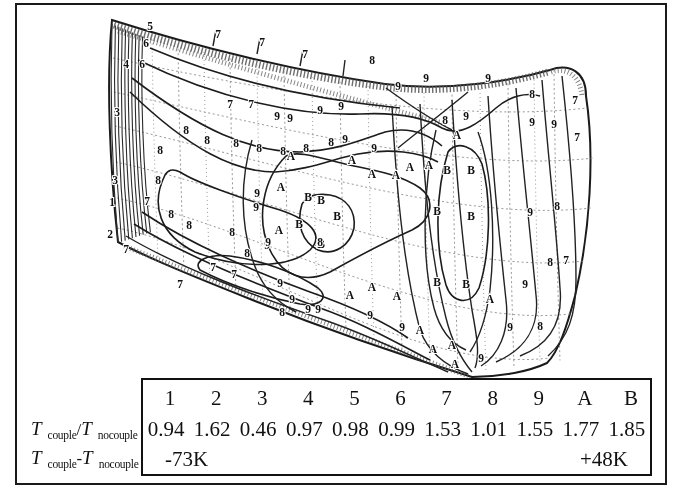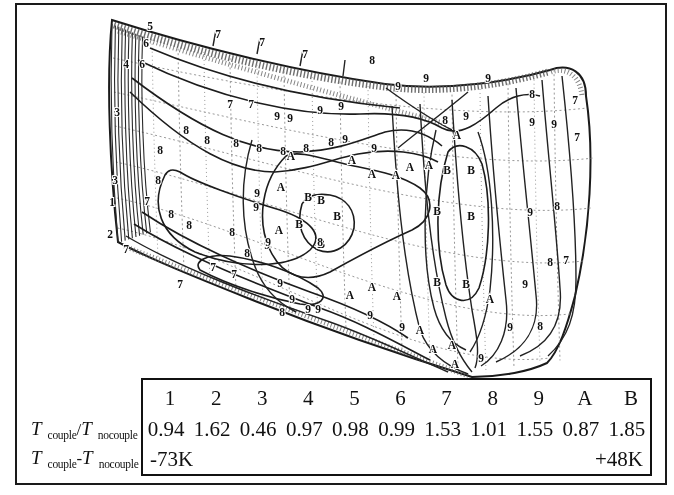--- a/index.html
+++ b/index.html
@@ -11,21 +11,21 @@
 
   
   .legend{position:absolute;left:141px;top:378px;width:511px;height:98px;
           border:2px solid #111;box-sizing:border-box;background:#fff;
           display:flex;flex-direction:column;}
   .lrow{display:flex;align-items:center;}
   .lrow.hdr{height:33px;padding-top:3px;}
   .lrow.val{height:30px;}
   .lrow .cell{flex:1;text-align:center;font-size:21px;line-height:1;}
   .lrow.hdr .cell{transform:translateX(4px);}
-  .lrow.delta{height:31px;justify-content:space-between;padding:0 7px;font-size:21px;text-align:right;}
+  .lrow.delta{height:31px;justify-content:space-between;padding:0 22px;font-size:21px;text-align:right;}
 
   
   .side-labels{position:absolute;left:31px;top:414px;width:112px;}
   .mline{white-space:nowrap;height:29px;line-height:29px;}
   .mline .T{font-style:italic;font-size:19px;}
   .mline .sub{font-size:11.5px;vertical-align:-4px;letter-spacing:-0.3px;padding-left:6px;}
   .mline .op{font-size:17px;}
 
   
   .outline{fill:none;stroke:#1a1a1a;stroke-width:2;}
@@ -253,21 +253,21 @@
     <div class="lrow val" id="legend-ratios">
         <span class="cell">0.94</span>
         <span class="cell">1.62</span>
         <span class="cell">0.46</span>
         <span class="cell">0.97</span>
         <span class="cell">0.98</span>
         <span class="cell">0.99</span>
         <span class="cell">1.53</span>
         <span class="cell">1.01</span>
         <span class="cell">1.55</span>
-        <span class="cell">0.87</span>
+        <span class="cell">1.77</span>
         <span class="cell">1.85</span>
       </div>
     <div class="lrow delta">
       <span>-73K</span>
       <span>+48K</span>
     </div>
   </div>
 
   <div class="side-labels">
     <div class="mline"><span class="T">T</span><span class="sub">couple</span><span class="op">/</span><span class="T">T</span><span class="sub">nocouple</span></div>

